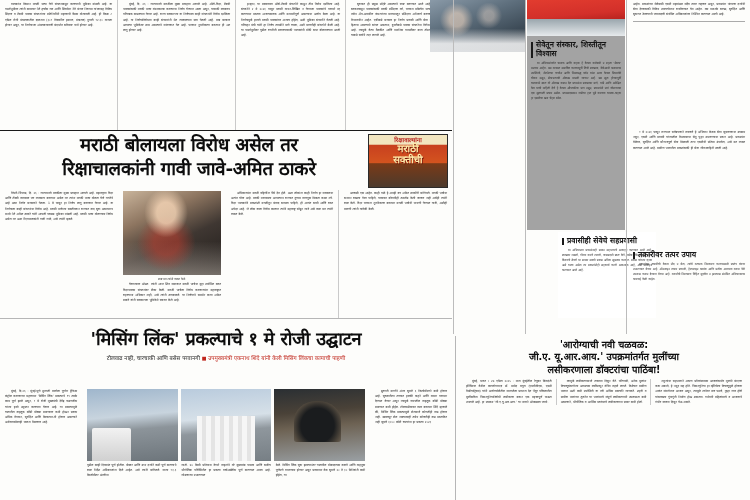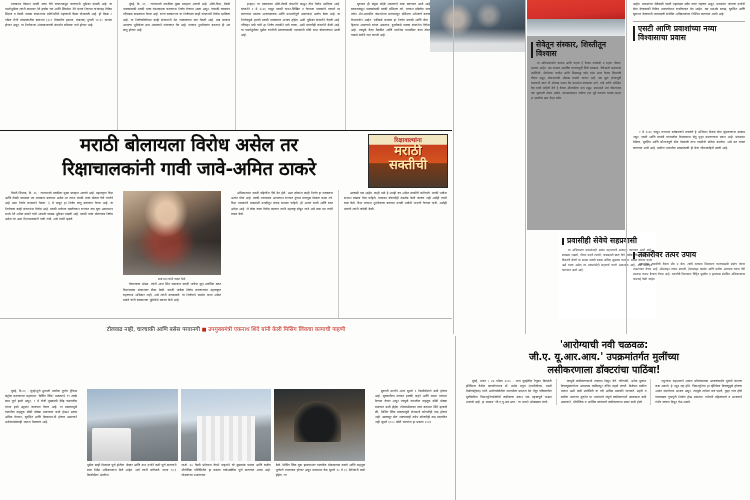--- a/index.html
+++ b/index.html
@@ -110,21 +110,21 @@
     width: 80px; height: 54px;
     border: 1px solid #2b2b2b;
     background: linear-gradient(to bottom,#f2e6c0 0%,#f2e6c0 18%,#c8401f 19%,#d4541f 54%,#7a3a18 55%,#4c3a2c 100%);
     overflow: hidden;
   }
   .logo-l1 {
     font-size: 6px; font-weight:bold; color:#b8231f;
     text-align:center; line-height:1; padding-top:1.5px;
   }
   .logo-l2 {
-    font-size: 13px; font-weight:bold; color:#ffe9a8;
+    font-size: 10px; font-weight:bold; color:#ffe9a8;
     text-align:center; line-height:1.02; margin-top:1px;
     text-shadow: 0.6px 0.6px 0 #6d1208;
   }
 
   
   .main-zone {
     position:absolute; left:0; top:190px;
     width:452px; height:128px;
     display:flex;
   }
@@ -254,21 +254,20 @@
   </div>
 
   <div style="position:absolute; left:558px; top:232px; width:98px; height:86px; padding:2px 4px; overflow:hidden; background:#fff;">
     <div class="sec-head">प्रवासीही सेवेचे सहप्रवासी</div>
     <div class="col-text tiny i">या अभियानात प्रवाशांनाही समान सहभागाचे आवाहन करण्यात आले आहे. स्वच्छता राखणे, गोंगाट करणे टाळणे, जबाबदारी स्वतः घेणे, तसेच मोठे सामान योग्य ठिकाणी ठेवणे या साध्या सवयी प्रवास अधिक सुखकर करतात. प्रवास चांगला व्हावा असे वाटत असेल तर प्रवाशांनीही सहकार्य करणे आवश्यक आहे, असे आवाहन करण्यात आले आहे.</div>
   </div>
 
   <div style="position:absolute; left:628px; top:0; width:122px; height:130px; padding:2px 5px; overflow:hidden;">
     <div class="col-text">आहेत. प्रवाशांच्या सेवेसाठी एसटी महामंडळ सदैव तत्पर राहणार असून, प्रवाशांना चांगल्या दर्जाची सेवा देण्यासाठी विविध उपाययोजना राबविण्यात येत आहेत. बस स्थानके स्वच्छ, सुरक्षित आणि सुसज्ज ठेवण्याची जबाबदारी संबंधित अधिकाऱ्यांवर निश्चित करण्यात आली आहे.</div>
     <div class="rule"></div>
-    <div class="sec-head">एसटी आणि प्रवाशांच्या नव्या विश्वासाचा प्रवास</div>
   </div>
 
   <div style="position:absolute; left:628px; top:130px; width:122px; height:100px; padding:0 5px; overflow:hidden;">
     <div class="col-text i">१ मे २०२६ पासून राज्यभर सर्वत्रपणाने राबणारे हे अभियान केवळ सेवा सुधारण्याचा उपक्रम नसून, एसटी आणि प्रवासी यांच्यातील विश्वासाचा सेतू पुन्हा उभारण्याचा प्रयत्न आहे. प्रवाशांना वेळेवर, सुरक्षित आणि सौजन्यपूर्ण सेवा मिळाली तरच एसटीची प्रतिमा उंचावेल, असे मत व्यक्त करण्यात आले आहे. ग्रामीण भागातील प्रवाशांसाठी ही सेवा जीवनवाहिनी ठरली आहे.</div>
   </div>
 
   <div style="position:absolute; left:628px; top:248px; width:122px; height:90px; padding:0 5px; overflow:hidden;">
     <div class="sec-head">तक्रारीवर तत्पर उपाय</div>
     <div class="col-text tiny i">प्रवाशांच्या तक्रारींची केवळ नोंद न घेता, त्यांचे तत्काळ निराकरण करण्यासाठी स्वतंत्र यंत्रणा उभारण्यात येणार आहे. ऑनलाइन तक्रार प्रणाली, हेल्पलाइन क्रमांक आणि प्रत्येक आगारात तक्रार पेटी उपलब्ध करून देण्यात येणार आहे. तक्रारीचे निराकरण विहित मुदतीत न झाल्यास संबंधित अधिकाऱ्यावर कारवाई केली जाईल.</div>
   </div>
@@ -300,20 +299,21 @@
       <div class="col-text i">अधिकाऱ्यांना मराठी बहिणींना पैसे देत होते. अशा लोकांना काही निर्णय हा सरकारचा अत्यंत योग्य आहे. मराठी माणसाला आपल्याच राज्यात दुय्यम वागणूक मिळता कामा नये. रिक्षा चालकांनी प्रवाशांशी मराठीतून संवाद साधला पाहिजे, ही अत्यंत साधी आणि रास्त अपेक्षा आहे. जे लोक याला विरोध करतात त्यांनी महाराष्ट्र सोडून जावे असे स्पष्ट मत त्यांनी व्यक्त केले.</div>
     </div>
     <div class="mz-col mz-c4">
       <div class="col-text i">आणखी एक आहेत. काही पाठे हे आम्ही बघ अमित ठाकरेंनी सांगितले. मराठी भाषेचा सन्मान राखला गेला पाहिजे, याबाबत कोणतीही तडजोड केली जाणार नाही असेही त्यांनी स्पष्ट केले. रिक्षा परवाना नूतनीकरण करताना मराठी भाषेची चाचणी घेण्यात यावी, अशीही मागणी त्यांनी यावेळी केली.</div>
     </div>
   </div>
 
   <div class="mid-rule"></div>
 
   <div class="bot-hl-band">
+    <div class="hl-bot">'मिसिंग लिंक' प्रकल्पाचे १ मे रोजी उद्घाटन</div>
     <div class="sub-hl">
       <span>टोलवाढ नाही, चारचाकी आणि बसेस परवानगी</span>
       <span class="sq">■</span>
       <span class="red">उपमुख्यमंत्री एकनाथ शिंदे यांनी केली मिसिंग लिंकचा कामाची पाहणी</span>
     </div>
   </div>
 
   <div class="bot-zone">
     <div class="bz-col bz-c1">
       <div class="col-text i">मुंबई, दि.२६ : मुंबई-पुणे द्रुतगती मार्गाला पूर्णतः ट्रॅफिक कंट्रोल करण्याच्या महत्त्वाचा 'मिसिंग लिंक' प्रकल्पाचे ९९ टक्के काम पूर्ण झाले असून, १ मे रोजी मुख्यमंत्री देवेंद्र फडणवीस यांच्या हस्ते उद्घाटन करण्यात येणार आहे. या प्रकल्पामुळे घाटातील वाहतूक कोंडी मोठ्या प्रमाणावर कमी होऊन प्रवास अधिक वेगवान, सुरक्षित आणि किफायत-ती होणार असल्याने अर्थव्यवस्थेलाही चालना मिळणार आहे.</div>

